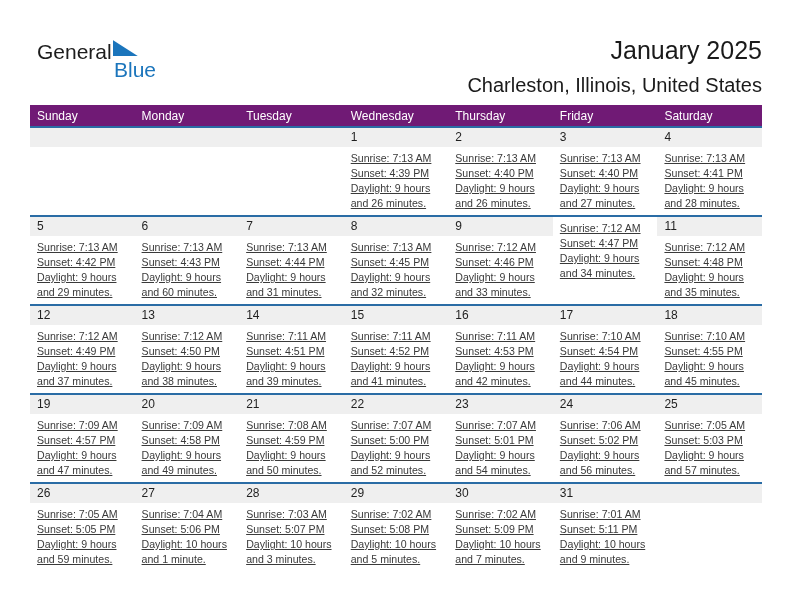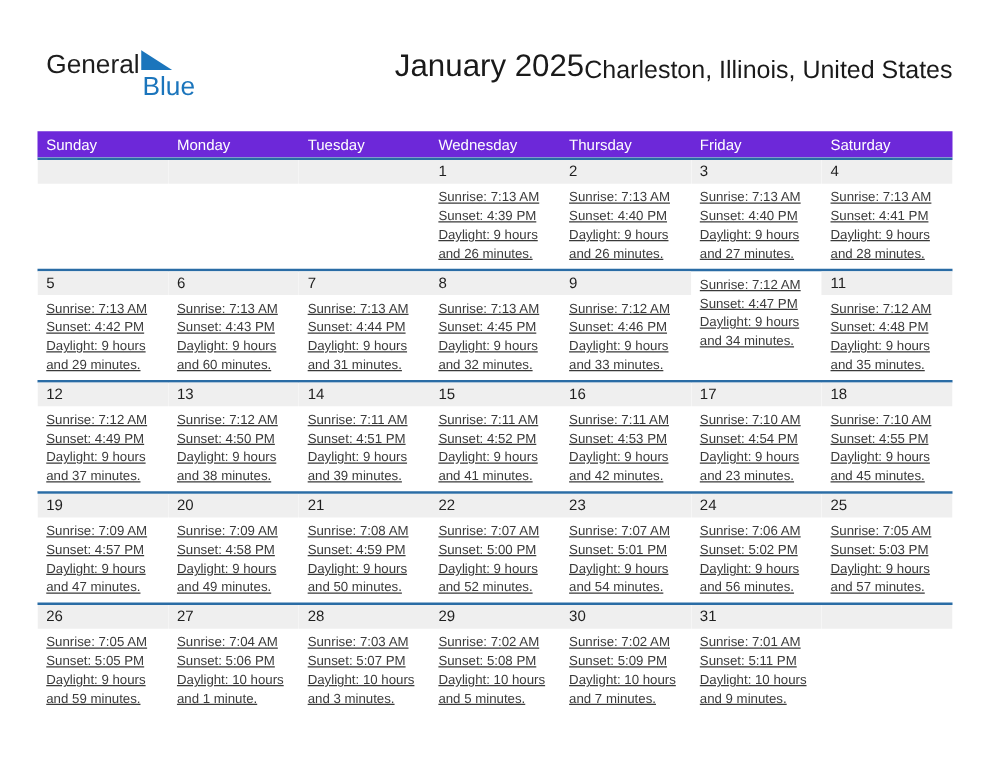--- a/index.html
+++ b/index.html
@@ -17,29 +17,29 @@
   .logo-general { font-size:21px; color:#1d1d1d; letter-spacing:0; }
   .logo-triangle {
     width:25px; height:16px; margin-left:1px; margin-bottom:3px;
     background:#1b75bc;
     clip-path:polygon(0 0, 100% 100%, 0 100%);
   }
   .logo-blue { font-size:21px; color:#1b75bc; margin-left:77px; margin-top:-6px; }
   
   .title-block {
     position:absolute; right:30px; top:36px;
-    display:flex; flex-direction:row; align-items:flex-end;
+    display:flex; flex-direction:column; align-items:flex-end;
   }
   .month-title { font-size:25px; color:#1a1a1a; }
   .location-subtitle { font-size:20px; color:#1a1a1a; margin-top:9px; }
   
   .calendar { position:absolute; left:30px; top:105px; width:732px; }
   .weekday-row {
     display:grid; grid-template-columns:repeat(7,1fr);
-    background:#6d28d9; height:21px; align-items:center;
+    background:#701a75; height:21px; align-items:center;
   }
   .weekday { color:#ffffff; font-size:12px; padding-left:7px; }
   .week-row {
     display:grid; grid-template-columns:repeat(7,1fr);
     height:89px; border-top:2px solid #2a6ca5;
     background:#ffffff;
   }
   .cell { overflow:hidden; }
   .daynum {
     background:#efefef; height:19px; line-height:19px;
@@ -230,21 +230,21 @@
             <div>Daylight: 9 hours</div>
             <div>and 42 minutes.</div>
           </div>
         </div>
         <div class="cell">
           <div class="daynum">17</div>
           <div class="details">
             <div>Sunrise: 7:10 AM</div>
             <div>Sunset: 4:54 PM</div>
             <div>Daylight: 9 hours</div>
-            <div>and 23 minutes.</div>
+            <div>and 44 minutes.</div>
           </div>
         </div>
         <div class="cell">
           <div class="daynum">18</div>
           <div class="details">
             <div>Sunrise: 7:10 AM</div>
             <div>Sunset: 4:55 PM</div>
             <div>Daylight: 9 hours</div>
             <div>and 45 minutes.</div>
           </div>

